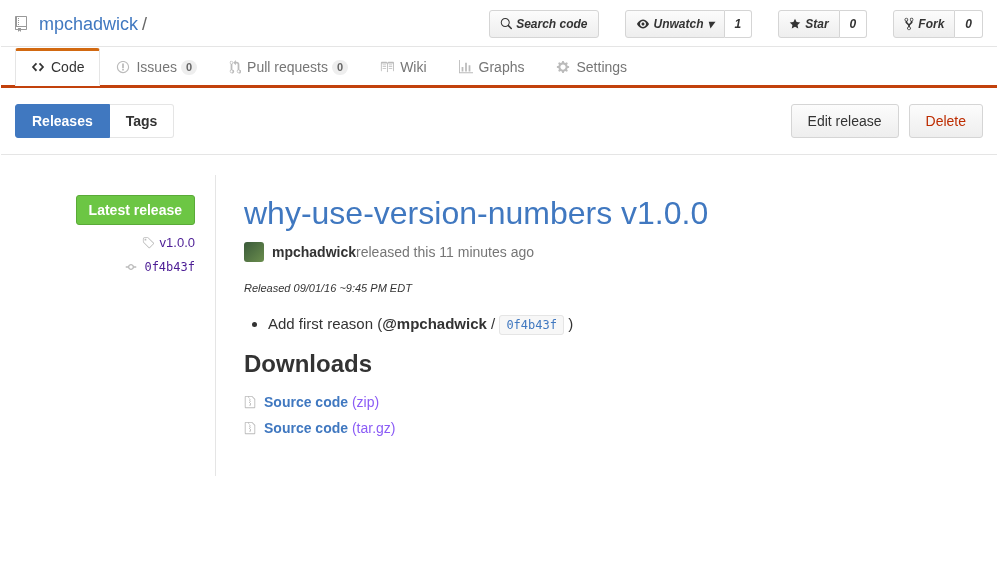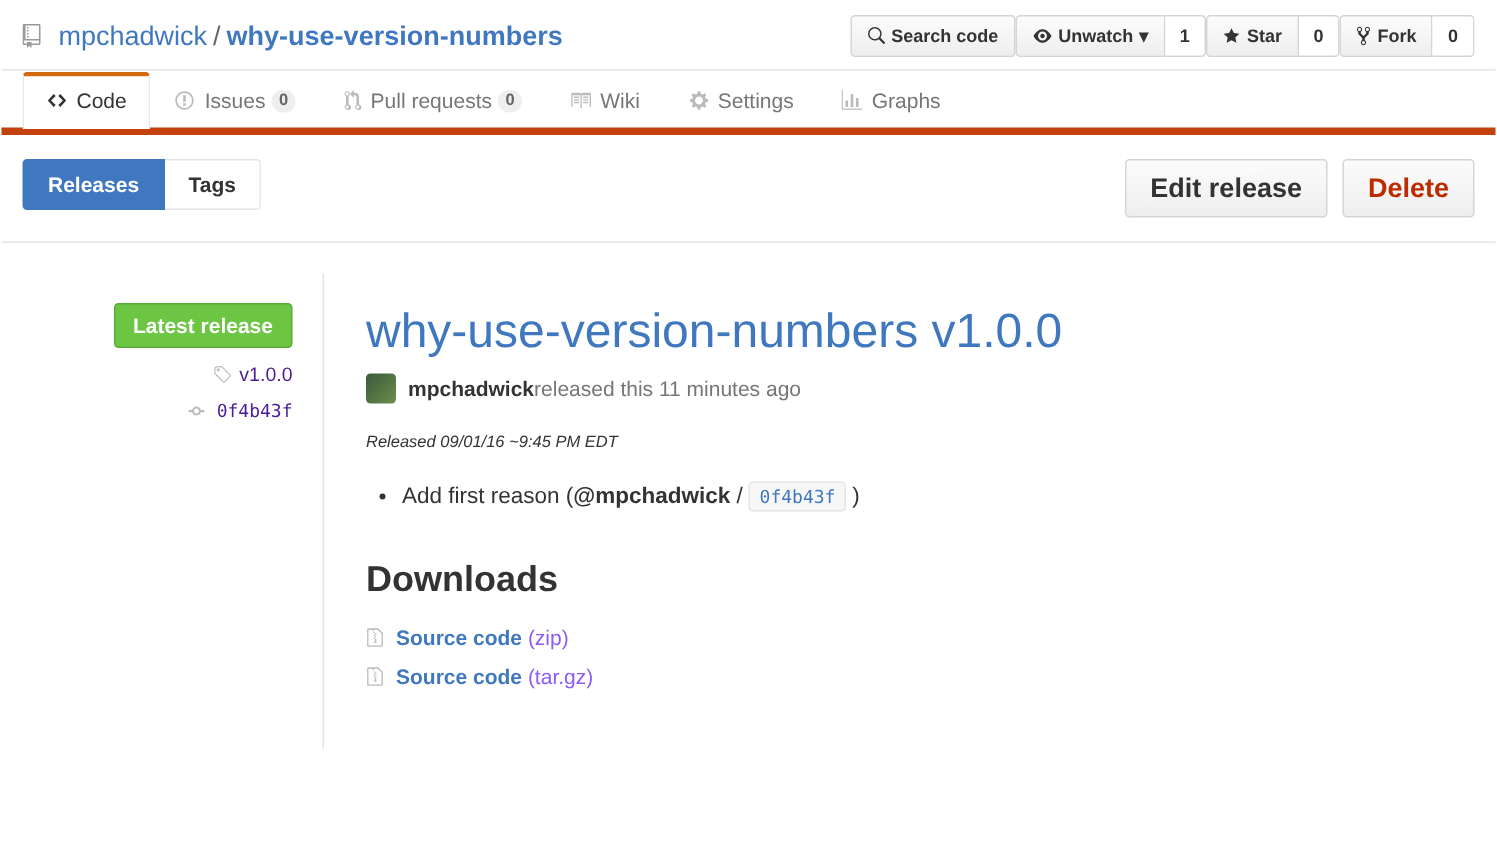--- a/index.html
+++ b/index.html
@@ -9,67 +9,67 @@
 .container { width: 996px; margin: 0 auto; }
 
 
 .topbar { display: flex; align-items: center; padding: 10px 14px 8px; border-bottom: 1px solid #e5e5e5; }
 .repo-path { display: flex; align-items: center; font-size: 18px; flex: 1; }
 .repo-path .icon { color: #999; margin-right: 8px; }
 .repo-path a { color: #4078c0; }
 .repo-path .sep { color: #666; margin: 0 4px; }
 .repo-path .name { font-weight: 600; }
 
-.header-actions { display: flex; gap: 0; align-items: flex-end; }
+.header-actions { display: flex; gap: 10px; align-items: flex-end; font-style: italic; }
 .btn { display: inline-flex; align-items: center; padding: 3px 10px; font-size: 12px; font-weight: 600; line-height: 20px; color: #333; background: linear-gradient(#fcfcfc,#eee); border: 1px solid #d5d5d5; border-radius: 3px; cursor: pointer; }
 .btn .icon { margin-right: 4px; }
 
 .btn-group { display: inline-flex; }
 .btn-group .btn { border-radius: 0; }
-.btn-group .btn:first-child { border-radius: 3px 0 0 3px; }
+.btn-group .btn:first-child { border-radius: 3px 0 0 3px; margin-left: 16px; }
 .btn-group .count { display: inline-flex; align-items: center; padding: 3px 10px; font-size: 12px; font-weight: 600; line-height: 20px; color: #333; background: #fff; border: 1px solid #d5d5d5; border-left: none; border-radius: 0 3px 3px 0; }
 
 
-.tabs { display: flex; border-bottom: 5px solid #c2410c; padding: 0 14px; position: relative; }
+.tabs { display: flex; border-bottom: 3px solid #c2410c; padding: 0 14px; position: relative; }
 .tabs::before { content: ""; position: absolute; top: 0; left: 0; right: 0; height: 0; }
 .tab { display: inline-flex; align-items: center; padding: 10px 15px; color: #767676; font-size: 14px; cursor: pointer; border: 1px solid transparent; position: relative; top: 1px; }
 .tab .icon { margin-right: 6px; color: #bbb; }
 .tab.selected { color: #333; background: #fff; border-color: #e5e5e5; border-bottom-color: #fff; border-top: 3px solid #d26911; border-radius: 3px 3px 0 0; padding-top: 7px; }
 .tab.selected .icon { color: #333; }
 .tab .counter { display: inline-block; padding: 2px 5px; font-size: 11px; font-weight: 700; line-height: 1; color: #666; background: #eee; border-radius: 20px; margin-left: 4px; }
 
 
 .subnav { display: flex; align-items: flex-start; padding: 16px 14px; }
 .subnav-tabs { display: flex; }
 .subnav-tab { padding: 8px 16px; font-size: 14px; font-weight: 600; border: 1px solid #e5e5e5; background: #fff; color: #333; cursor: pointer; }
 .subnav-tab:first-child { border-radius: 3px 0 0 3px; }
 .subnav-tab:last-child { border-radius: 0 3px 3px 0; border-left: none; }
 .subnav-tab.active { background: #4078c0; color: #fff; border-color: #4078c0; }
 .subnav-spacer { flex: 1; }
 .subnav-right { display: flex; gap: 10px; }
-.btn-lg { padding: 8px 16px; font-size: 18px; font-weight: 700; background: linear-gradient(#fcfcfc,#eee); border: 1px solid #d5d5d5; border-radius: 3px; cursor: pointer; color: #333; }
+.btn-lg { padding: 8px 16px; font-size: 14px; font-weight: 400; background: linear-gradient(#fcfcfc,#eee); border: 1px solid #d5d5d5; border-radius: 3px; cursor: pointer; color: #333; }
 .btn-danger { color: #bd2c00; }
 
 .divider { border-top: 1px solid #e5e5e5; }
 
 
 .release-container { display: flex; padding: 20px 14px 40px; }
 .release-meta { width: 200px; padding-right: 20px; text-align: right; padding-top: 20px; }
 .label-latest { display: inline-block; padding: 6px 12px; background: #6cc644; color: #fff; font-weight: 600; font-size: 14px; border-radius: 3px; border: 1px solid #5aaa38; margin-left: 45px; }
 .meta-line { margin-top: 10px; color: #4c1d95; font-size: 13px; display: flex; align-items: center; justify-content: flex-end; gap: 6px; }
 .meta-line .micon { color: #bbb; }
 .meta-line .code { font-family: SFMono-Regular, Consolas, monospace; font-size: 12px; }
 
 .release-body { flex: 1; border-left: 1px solid #e5e5e5; padding-left: 28px; padding-top: 20px; padding-bottom: 30px; }
 .release-title { font-size: 32px; font-weight: 500; color: #4078c0; margin-bottom: 10px; }
 .release-author { display: flex; align-items: center; color: #767676; font-size: 14px; margin-bottom: 20px; }
 .avatar { width: 20px; height: 20px; border-radius: 3px; background: linear-gradient(135deg,#3a5a3a,#6b8e4e); margin-right: 8px; }
 .release-author strong { color: #333; font-weight: 600; }
 .release-subtitle { font-style: italic; margin-bottom: 18px; font-size: 11px; }
-.release-list { margin-left: 24px; margin-bottom: 30px; }
+.release-list { margin-left: 24px; margin-bottom: 14px; }
 .release-list li { font-size: 15px; line-height: 1.6; }
 .release-list li strong { font-weight: 600; }
 .code-inline { font-family: SFMono-Regular, Consolas, monospace; font-size: 12px; background: #f7f7f7; border: 1px solid #e5e5e5; border-radius: 3px; padding: 2px 6px; color: #4078c0; }
 
 .downloads-title { font-size: 24px; font-weight: 600; margin-bottom: 16px; }
 .download-item { display: flex; align-items: center; margin-bottom: 10px; font-size: 14px; }
 .download-item .dicon { color: #bbb; margin-right: 8px; }
 .download-item a { color: #4078c0; font-weight: 600; }
 .download-item .ext { color: #8b5cf6; font-weight: normal; }
 
@@ -82,21 +82,20 @@
 
   <div class="topbar">
     <div class="repo-path">
       <span class="icon">
         <svg width="16" height="16" viewBox="0 0 16 16">
             <path fill="currentColor" d="M4 9H3V8h1v1zm0-3H3v1h1V6zm0-2H3v1h1V4zm0-2H3v1h1V2zm8-1v12c0 .55-.45 1-1 1H6v2l-1.5-1.5L3 16v-2H1c-.55 0-1-.45-1-1V1c0-.55.45-1 1-1h10c.55 0 1 .45 1 1zm-1 10H1v2h2v-1h3v1h5v-2zm0-10H2v9h9V1z"></path>
           </svg>
       </span>
       <a>mpchadwick</a>
       <span class="sep">/</span>
-      <a class="name">why-use-version-numbers</a>
     </div>
     <div class="header-actions">
       <span class="btn">
         <span class="icon">
             <svg width="12" height="12" viewBox="0 0 16 16">
               <path fill="currentColor" d="M15.7 13.3l-3.81-3.83A5.93 5.93 0 0 0 13 6c0-3.31-2.69-6-6-6S1 2.69 1 6s2.69 6 6 6c1.3 0 2.48-.41 3.47-1.11l3.83 3.81c.19.2.45.3.7.3.25 0 .52-.09.7-.3a.996.996 0 0 0 0-1.41v.01zM7 10.7c-2.59 0-4.7-2.11-4.7-4.7 0-2.59 2.11-4.7 4.7-4.7 2.59 0 4.7 2.11 4.7 4.7 0 2.59-2.11 4.7-4.7 4.7z"></path>
             </svg>
           </span>
         <span>Search code</span>
       </span>
@@ -167,33 +166,33 @@
     <span class="tab">
       <span class="icon">
           <svg width="14" height="14" viewBox="0 0 16 16">
             <path fill="currentColor" d="M3 5h4v1H3V5zm0 3h4V7H3v1zm0 2h4V9H3v1zm11-5h-4v1h4V5zm0 2h-4v1h4V7zm0 2h-4v1h4V9zm2-6v9c0 .55-.45 1-1 1H9.5l-1 1-1-1H2c-.55 0-1-.45-1-1V3c0-.55.45-1 1-1h5.5l1 1 1-1H15c.55 0 1 .45 1 1zM8 4H2v9h6V4zm7 0H9v9h6V4z"></path>
           </svg>
         </span>
       <span>Wiki</span>
     </span>
     <span class="tab">
       <span class="icon">
+          <svg width="14" height="14" viewBox="0 0 16 16">
+            <path fill="currentColor" d="M16 14v1H0V0h1v14h15zM5 13H3V8h2v5zm4 0H7V3h2v10zm4 0h-2V6h2v7z"></path>
+          </svg>
+        </span>
+      <span>Graphs</span>
+    </span>
+    <span class="tab">
+      <span class="icon">
           <svg width="14" height="14" viewBox="0 0 14 16">
             <path fill="currentColor" d="M14 8.77v-1.6l-1.94-.64-.45-1.09.88-1.84-1.13-1.13-1.81.91-1.09-.45-.69-1.92h-1.6l-.63 1.94-1.11.45-1.84-.88-1.13 1.13.91 1.81-.45 1.09L0 7.23v1.59l1.94.64.45 1.09-.88 1.84 1.13 1.13 1.81-.91 1.09.45.69 1.92h1.59l.63-1.94 1.11-.45 1.84.88 1.13-1.13-.92-1.81.47-1.09L14 8.75v.02zM7 11c-1.66 0-3-1.35-3-3s1.34-3 3-3 3 1.35 3 3-1.34 3-3 3z"></path>
           </svg>
         </span>
       <span>Settings</span>
-    </span>
-    <span class="tab">
-      <span class="icon">
-          <svg width="14" height="14" viewBox="0 0 16 16">
-            <path fill="currentColor" d="M16 14v1H0V0h1v14h15zM5 13H3V8h2v5zm4 0H7V3h2v10zm4 0h-2V6h2v7z"></path>
-          </svg>
-        </span>
-      <span>Graphs</span>
     </span>
   </div>
 
   <div class="subnav">
     <div class="subnav-tabs">
       <span class="subnav-tab active">Releases</span>
       <span class="subnav-tab">Tags</span>
     </div>
     <div class="subnav-spacer"></div>
     <div class="subnav-right">

